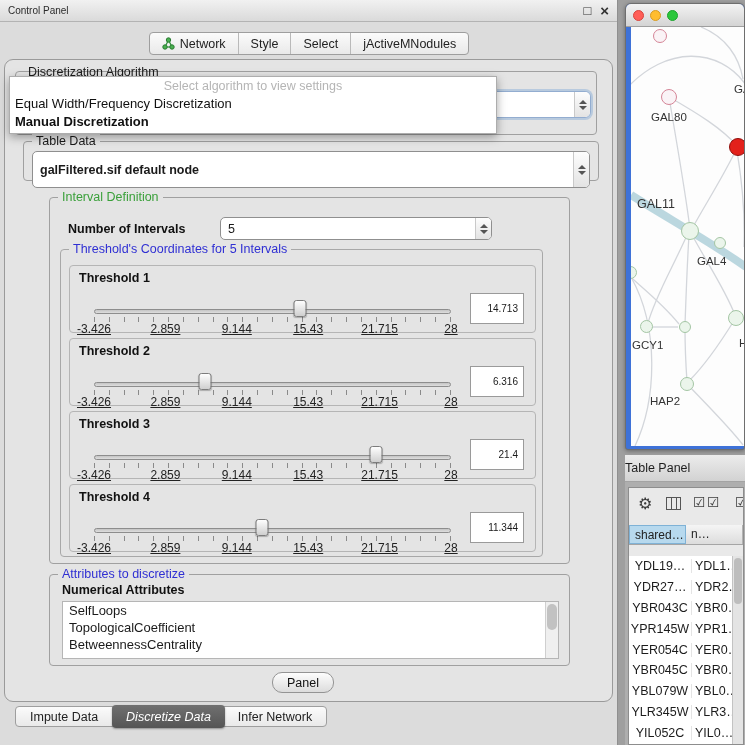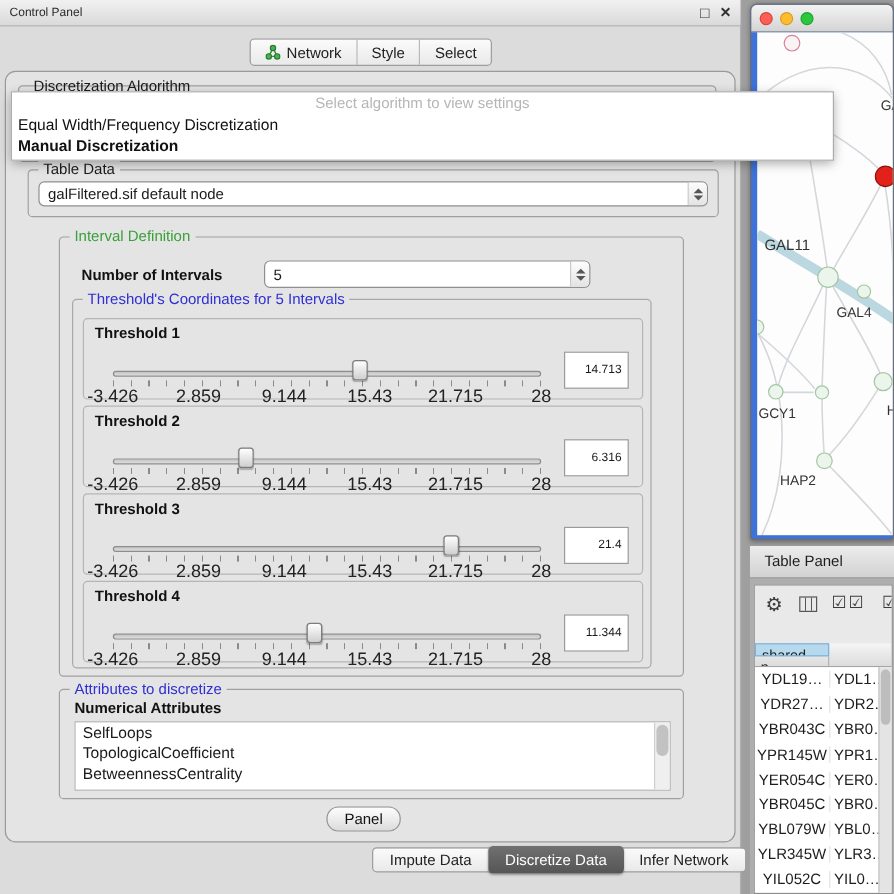--- a/index.html
+++ b/index.html
@@ -82,30 +82,30 @@
   .stepper .dn { border-top:4px solid #555; }
 
   
   .alg-group { left:10px; top:11px; width:582px; height:64px; }
   .alg-combo-fragment {
     left:20px; top:31px; width:566px; height:27px; border-radius:6px;
     border:1px solid #93add0; box-shadow:0 0 0 2px rgba(130,170,215,.45);
     z-index:1;
   }
   .dropdown {
-    position:absolute; left:4px; top:16px; width:686px; height:58px;
+    position:absolute; left:4px; top:16px; width:488px; height:58px;
     background:#fff; border:1px solid #adadad; z-index:5;
     box-shadow:0 3px 9px rgba(0,0,0,.35); padding-top:1px;
   }
   .dd-placeholder { height:17px; text-align:center; color:#b5b5b5; font-size:12.5px; line-height:17px; }
   .dd-option { height:18px; line-height:18px; padding-left:5px; font-size:13px; color:#111; }
 
   
   .td-group { left:18px; top:81px; width:576px; height:40px; }
-  .td-combo { left:8px; top:9px; width:558px; height:21px; }
+  .td-combo { left:8px; top:9px; width:558px; height:37px;font-weight:bold; }
 
   
   .iv-group { left:44px; top:137px; width:521px; height:367px; }
   .niv-label { left:18px; top:24px; color:#111; }
   .niv-combo { left:170px; top:19px; width:272px; height:23px; }
   .thr-group { left:10px; top:51px; width:483px; height:308px; border-color:#a8a8a8; }
 
   .thr {
     position:absolute; left:8px; width:467px; height:68px;
     border:1px solid #b5b5b5; border-radius:4px; background:#e4e4e4;
@@ -120,21 +120,21 @@
     position:absolute; left:0; width:357px; top:51px; height:5px;
     background-image:repeating-linear-gradient(90deg,#8a8a8a 0,#8a8a8a 1px,transparent 1px,transparent 14.83px);
   }
   .thumb {
     position:absolute; top:34px; width:13px; height:17px; transform:translateX(-50%);
     background:linear-gradient(#fefefe,#cfcfcf); border:1px solid #7c7c7c; border-radius:3px;
     box-shadow:0 1px 1px rgba(0,0,0,.25);
   }
   .scale { position:absolute; left:0; width:357px; top:56px; height:11px; }
   .scale span {
-    position:absolute; transform:translateX(-50%); font-size:15px; color:#222; white-space:nowrap;
+    position:absolute; transform:translateX(-50%); font-size:12px; color:#222; white-space:nowrap;text-decoration:underline;
   }
   .valbox {
     position:absolute; left:400px; top:27px; width:54px; height:31px;
     background:#fff; border:1px solid #9a9a9a;
     font-size:10px; display:flex; align-items:center; justify-content:flex-end; padding-right:5px;
   }
 
   
   .attr-group { left:44px; top:514px; width:521px; height:92px; }
   .attr-title { left:12px; top:8px; color:#111; }
@@ -151,35 +151,35 @@
 
   .apply {
     position:absolute; left:267px; top:612px; width:62px; height:21px;
     border:1px solid #949494; border-radius:10px;
     background:linear-gradient(#fdfdfd,#dcdcdc); font-size:12.5px; color:#111;
     font-family:inherit;
   }
 
   
   .bottom-tabs {
-    position:absolute; left:4px; top:705px; width:618px; height:23px;
-    display:flex; justify-content:flex-end; align-items:center;
+    position:absolute; left:15px; top:705px; width:618px; height:23px;
+    display:flex; justify-content:flex-start; align-items:center;
   }
   .btab-bar {
     display:flex; border:1px solid #9e9e9e; border-radius:4px;
     background:linear-gradient(#fbfbfb,#e9e9e9); height:21px;
   }
   .btab {
     display:flex; align-items:center; padding:0 14px; font-size:12.5px; color:#222;
     border-right:1px solid #b9b9b9; white-space:nowrap;
   }
   .btab:last-child { border-right:none; }
   .btab.selected {
     background:linear-gradient(#707070,#555); color:#fff; border-radius:4px;
-    margin:-2px -1px; box-shadow:0 1px 2px rgba(0,0,0,.35); border-right:none;
+    margin:-2px -1px; box-shadow:0 1px 2px rgba(0,0,0,.35); border-right:none;font-style:italic;
   }
 
   .net-tab-icon { width:13px; height:13px; }
 
   
   .net-window {
     position:absolute; left:625px; top:3px; width:120px; height:447px;
     background:#3e72d8; border:1px solid #6e6e6e; border-radius:6px 6px 3px 3px;
     overflow:hidden; box-shadow:0 1px 4px rgba(0,0,0,.35);
   }
@@ -200,40 +200,40 @@
   .node { position:absolute; border-radius:50%; background:#ebf5eb; border:1px solid #a4c6a4; }
   .node.pink { background:#faf3f6; border:1.5px solid #d58597; border-color:#d58597; }
   .node.red  { background:#e3211b; border:1px solid #8f0f0c; }
   .nlabel { position:absolute; font-size:11.5px; color:#333; white-space:nowrap; }
   .nlabel.big { font-size:12.5px; }
 
   
   .tp-header {
     position:absolute; left:625px; top:455px; width:120px; height:27px;
     background:linear-gradient(#ececec,#d2d2d2); border-bottom:1px solid #a3a3a3;
-    display:flex; align-items:center; padding-left:12px; font-size:12.5px; color:#1e1e1e;
+    display:flex; align-items:center; padding-left:0; font-size:12.5px; color:#1e1e1e;
   }
   .tp-body {
     position:absolute; left:625px; top:482px; width:120px; height:263px; background:#aeaeae;
   }
   .tp-window {
     position:absolute; left:3px; top:5px; width:116px; height:258px;
     background:#e9e9e9; border:1px solid #8d8d8d; overflow:hidden;
   }
   .tp-toolbar { position:absolute; left:0; top:0; right:0; height:48px; background:#e9e9e9; }
   .gear { position:absolute; left:9px; top:6px; font-size:16px; color:#3c3c3c; }
   .colicon {
     position:absolute; left:37px; top:9px; width:15px; height:13px;
     border:1.5px solid #555;
     background:linear-gradient(90deg,transparent 0 3.5px,#555 3.5px 5px,transparent 5px 8.5px,#555 8.5px 10px,transparent 10px);
   }
   .cb { position:absolute; top:6px; font-size:14px; color:#3c3c3c; }
   .tp-colheads {
-    position:absolute; left:0; top:48px; right:0; height:20px; display:flex;
-    background:linear-gradient(#f5f5f5,#dcdcdc); border-bottom:1px solid #a5a5a5;flex-direction:column;
+    position:absolute; left:0; top:37px; right:0; height:20px; display:flex;
+    background:linear-gradient(#f5f5f5,#dcdcdc); border-bottom:1px solid #a5a5a5;
   }
   .colhead {
     width:62px; font-size:12px; line-height:19px; padding-left:5px;
     border-right:1px solid #b3b3b3; overflow:hidden; white-space:nowrap; color:#222;
   }
   .colhead.selected { background:#b7d9ee; border:1px solid #7fb2d6; }
   .tp-rows { position:absolute; left:0; top:68px; right:0; bottom:0; background:#fff; }
   .trow { height:20.8px; display:flex; align-items:center; }
   .tcell { width:62px; font-size:12.5px; text-align:center; white-space:nowrap; overflow:hidden; color:#1c1c1c; }
   .tcell.c2 { width:42px; text-align:left; padding-left:3px; border-left:1px solid #e4e4e4; }
@@ -264,20 +264,23 @@
           <circle cx="3" cy="10" r="2.2" fill="#49b14f" stroke="#2b7a33"></circle>
           <circle cx="10" cy="10" r="2.2" fill="#49b14f" stroke="#2b7a33"></circle>
         </svg>
         <span>Network</span>
       </div>
       <div class="ttab">
           <span>Style</span>
         </div>
       <div class="ttab">
           <span>Select</span>
+        </div>
+      <div class="ttab">
+          <span>jActiveMNodules</span>
         </div>
     </div>
   </div>
 
   <div class="panel">
 
     <div class="group alg-group">
       <span class="legend crossed">Discretization Algorithm</span>
     </div>
     <div class="combo alg-combo-fragment">

